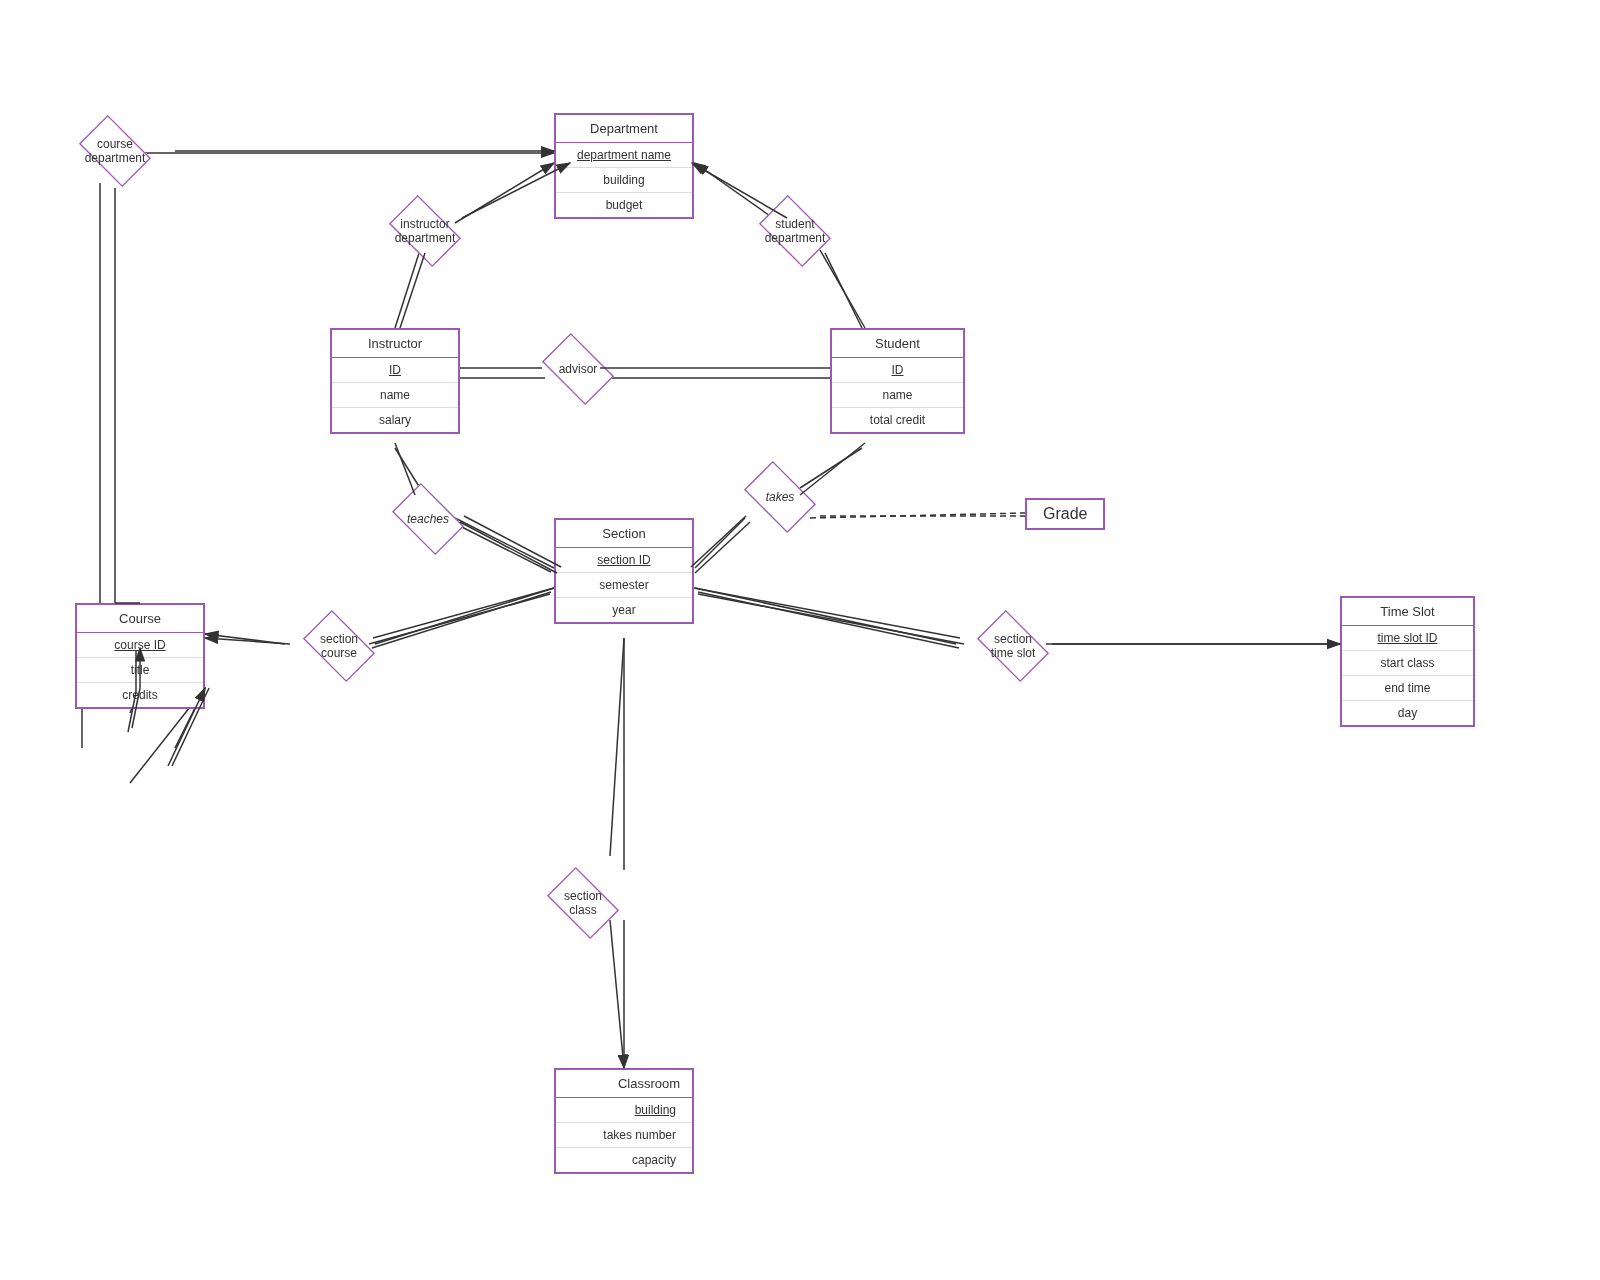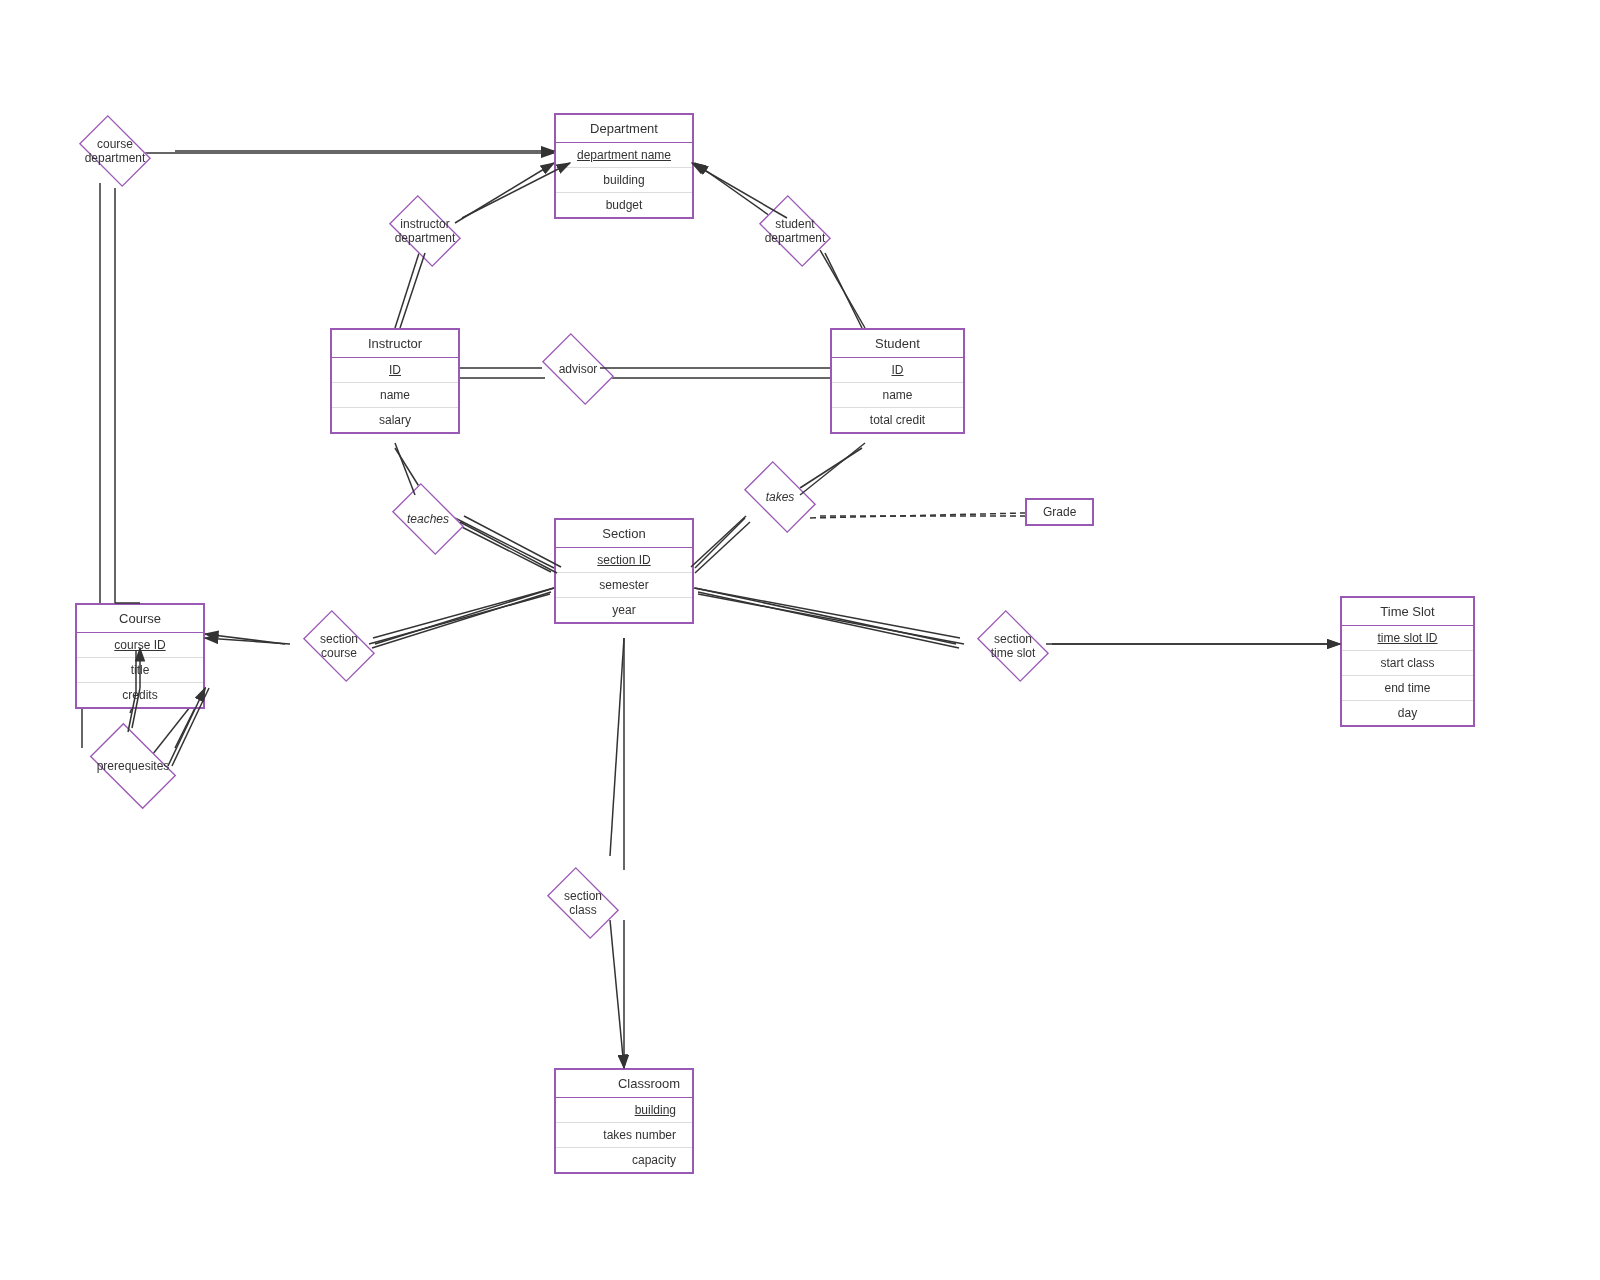--- a/index.html
+++ b/index.html
@@ -75,21 +75,21 @@
       z-index: 1;
       white-space: nowrap;
       pointer-events: none;
     }
     
     .grade-box {
       position: absolute;
       border: 2px solid #9b59b6;
       background: #fff;
       padding: 5px 16px;
-      font-size: 12px;
+      font-size: 16px;
       color: #333;
       text-align: center;
     }
     svg.lines {
       position: absolute;
       top: 0; left: 0;
       width: 1600px;
       height: 1280px;
       pointer-events: none;
     }
@@ -258,24 +258,20 @@
   <div class="diamond-container" style="left:958px; top:563px; width:110px; height:70px;">
     <div class="diamond"></div>
     <div class="diamond-label">section<br>time slot</div>
   </div>
 
   <div class="diamond-container" style="left:528px; top:820px; width:110px; height:70px;">
     <div class="diamond"></div>
     <div class="diamond-label">section<br>class</div>
   </div>
 
-  <div class="diamond-container" style="left:68px; top:680px; width:130px; height:75px;">
-    <div class="diamond" style="width:110px; height:70px;"></div>
-    <div class="diamond-label">prerequesites</div>
-  </div>
 
   <svg style="position:absolute;top:0;left:0;width:1600px;height:1280px;pointer-events:none;">
     <defs>
       <marker id="arr" markerWidth="10" markerHeight="7" refX="9" refY="3.5" orient="auto">
         <polygon points="0 0, 10 3.5, 0 7" fill="#333"></polygon>
       </marker>
     </defs>
 
     <line x1="175" y1="103" x2="554" y2="103" stroke="#333" stroke-width="1.5" marker-end="url(#arr)"></line>
 

